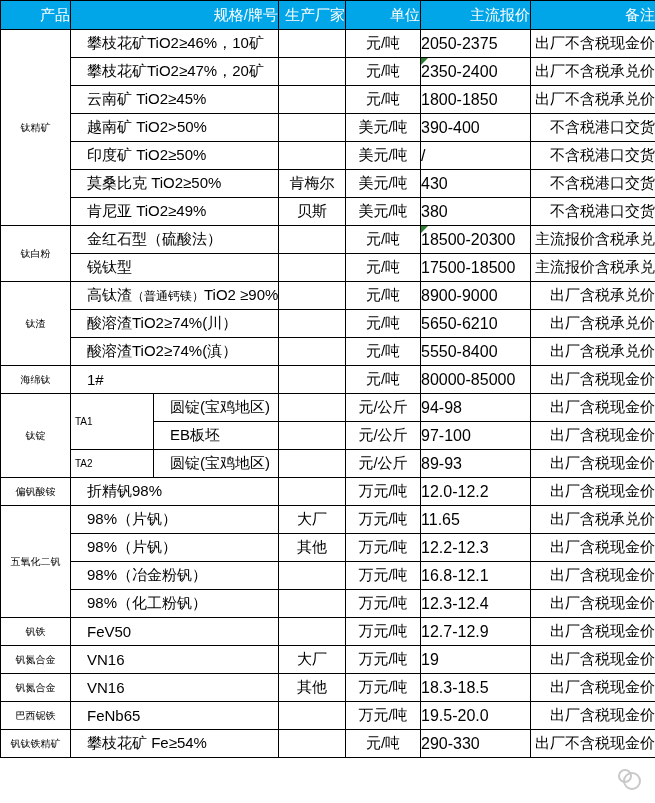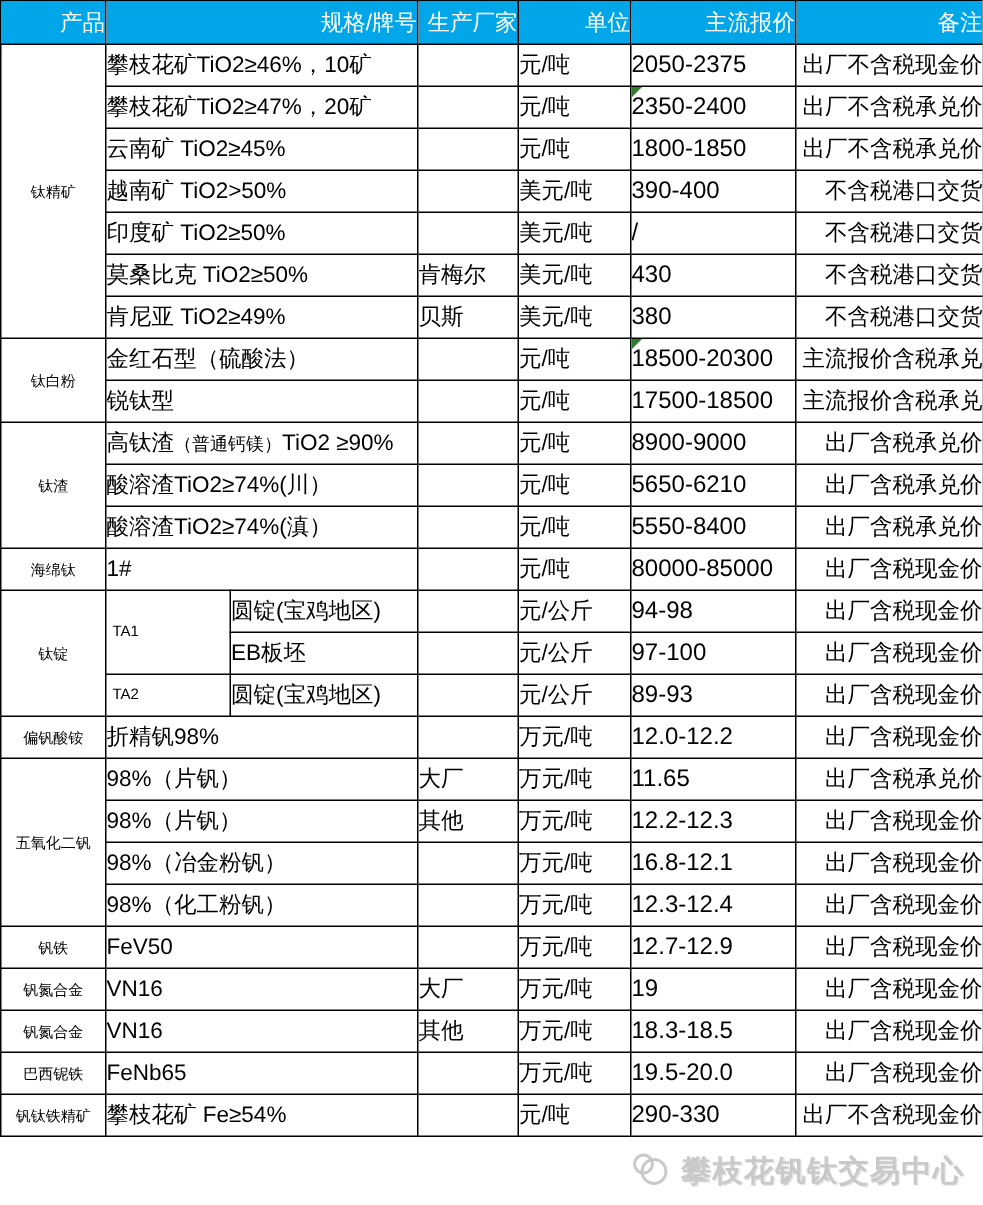--- a/index.html
+++ b/index.html
@@ -11,23 +11,23 @@
   }
   table{border-collapse:collapse;table-layout:fixed;width:655px}
   th,td{border:1px solid var(--border);padding:0;overflow:hidden;white-space:nowrap;vertical-align:middle}
   thead th{
     background:var(--header-bg);color:var(--header-text);
     font-size:15px;font-weight:normal;height:28px;text-align:right;
   }
   tbody tr{height:28px}
   td{font-size:15px}
   .col-product{text-align:center;font-size:10px}
-  .col-spec,.col-specb{text-align:left;padding-left:0}
+  .col-spec,.col-specb{text-align:left;padding-left:16px}
   .col-speca{text-align:left;padding-left:4px;font-size:10px}
-  .col-producer,.col-unit{}
+  .col-producer,.col-unit{text-align:center}
   .col-price{font-size:16px;position:relative}
   .col-note{text-align:right;padding-left:2px}
   .small{font-size:12px}
   .tri{
     position:absolute;top:0;left:0;width:0;height:0;
     border-top:7px solid var(--marker);border-right:7px solid transparent;
   }
   .footer{
     height:44px;display:flex;align-items:center;justify-content:flex-end;
     padding-right:12px;gap:7px;
@@ -258,14 +258,13 @@
         <td class="col-note">出厂不含税现金价</td>
       </tr>
     </tbody>
 </table>
 
 <div class="footer">
   <svg width="28" height="26">
     <circle cx="10" cy="9" r="6" fill="none" stroke="#c9c9c9" stroke-width="2"></circle>
     <circle cx="17" cy="14" r="8" fill="none" stroke="#c9c9c9" stroke-width="2"></circle>
   </svg>
-  <span class="wm-text">攀枝花钒钛交易中心</span>
 </div>
 
 </body></html>

